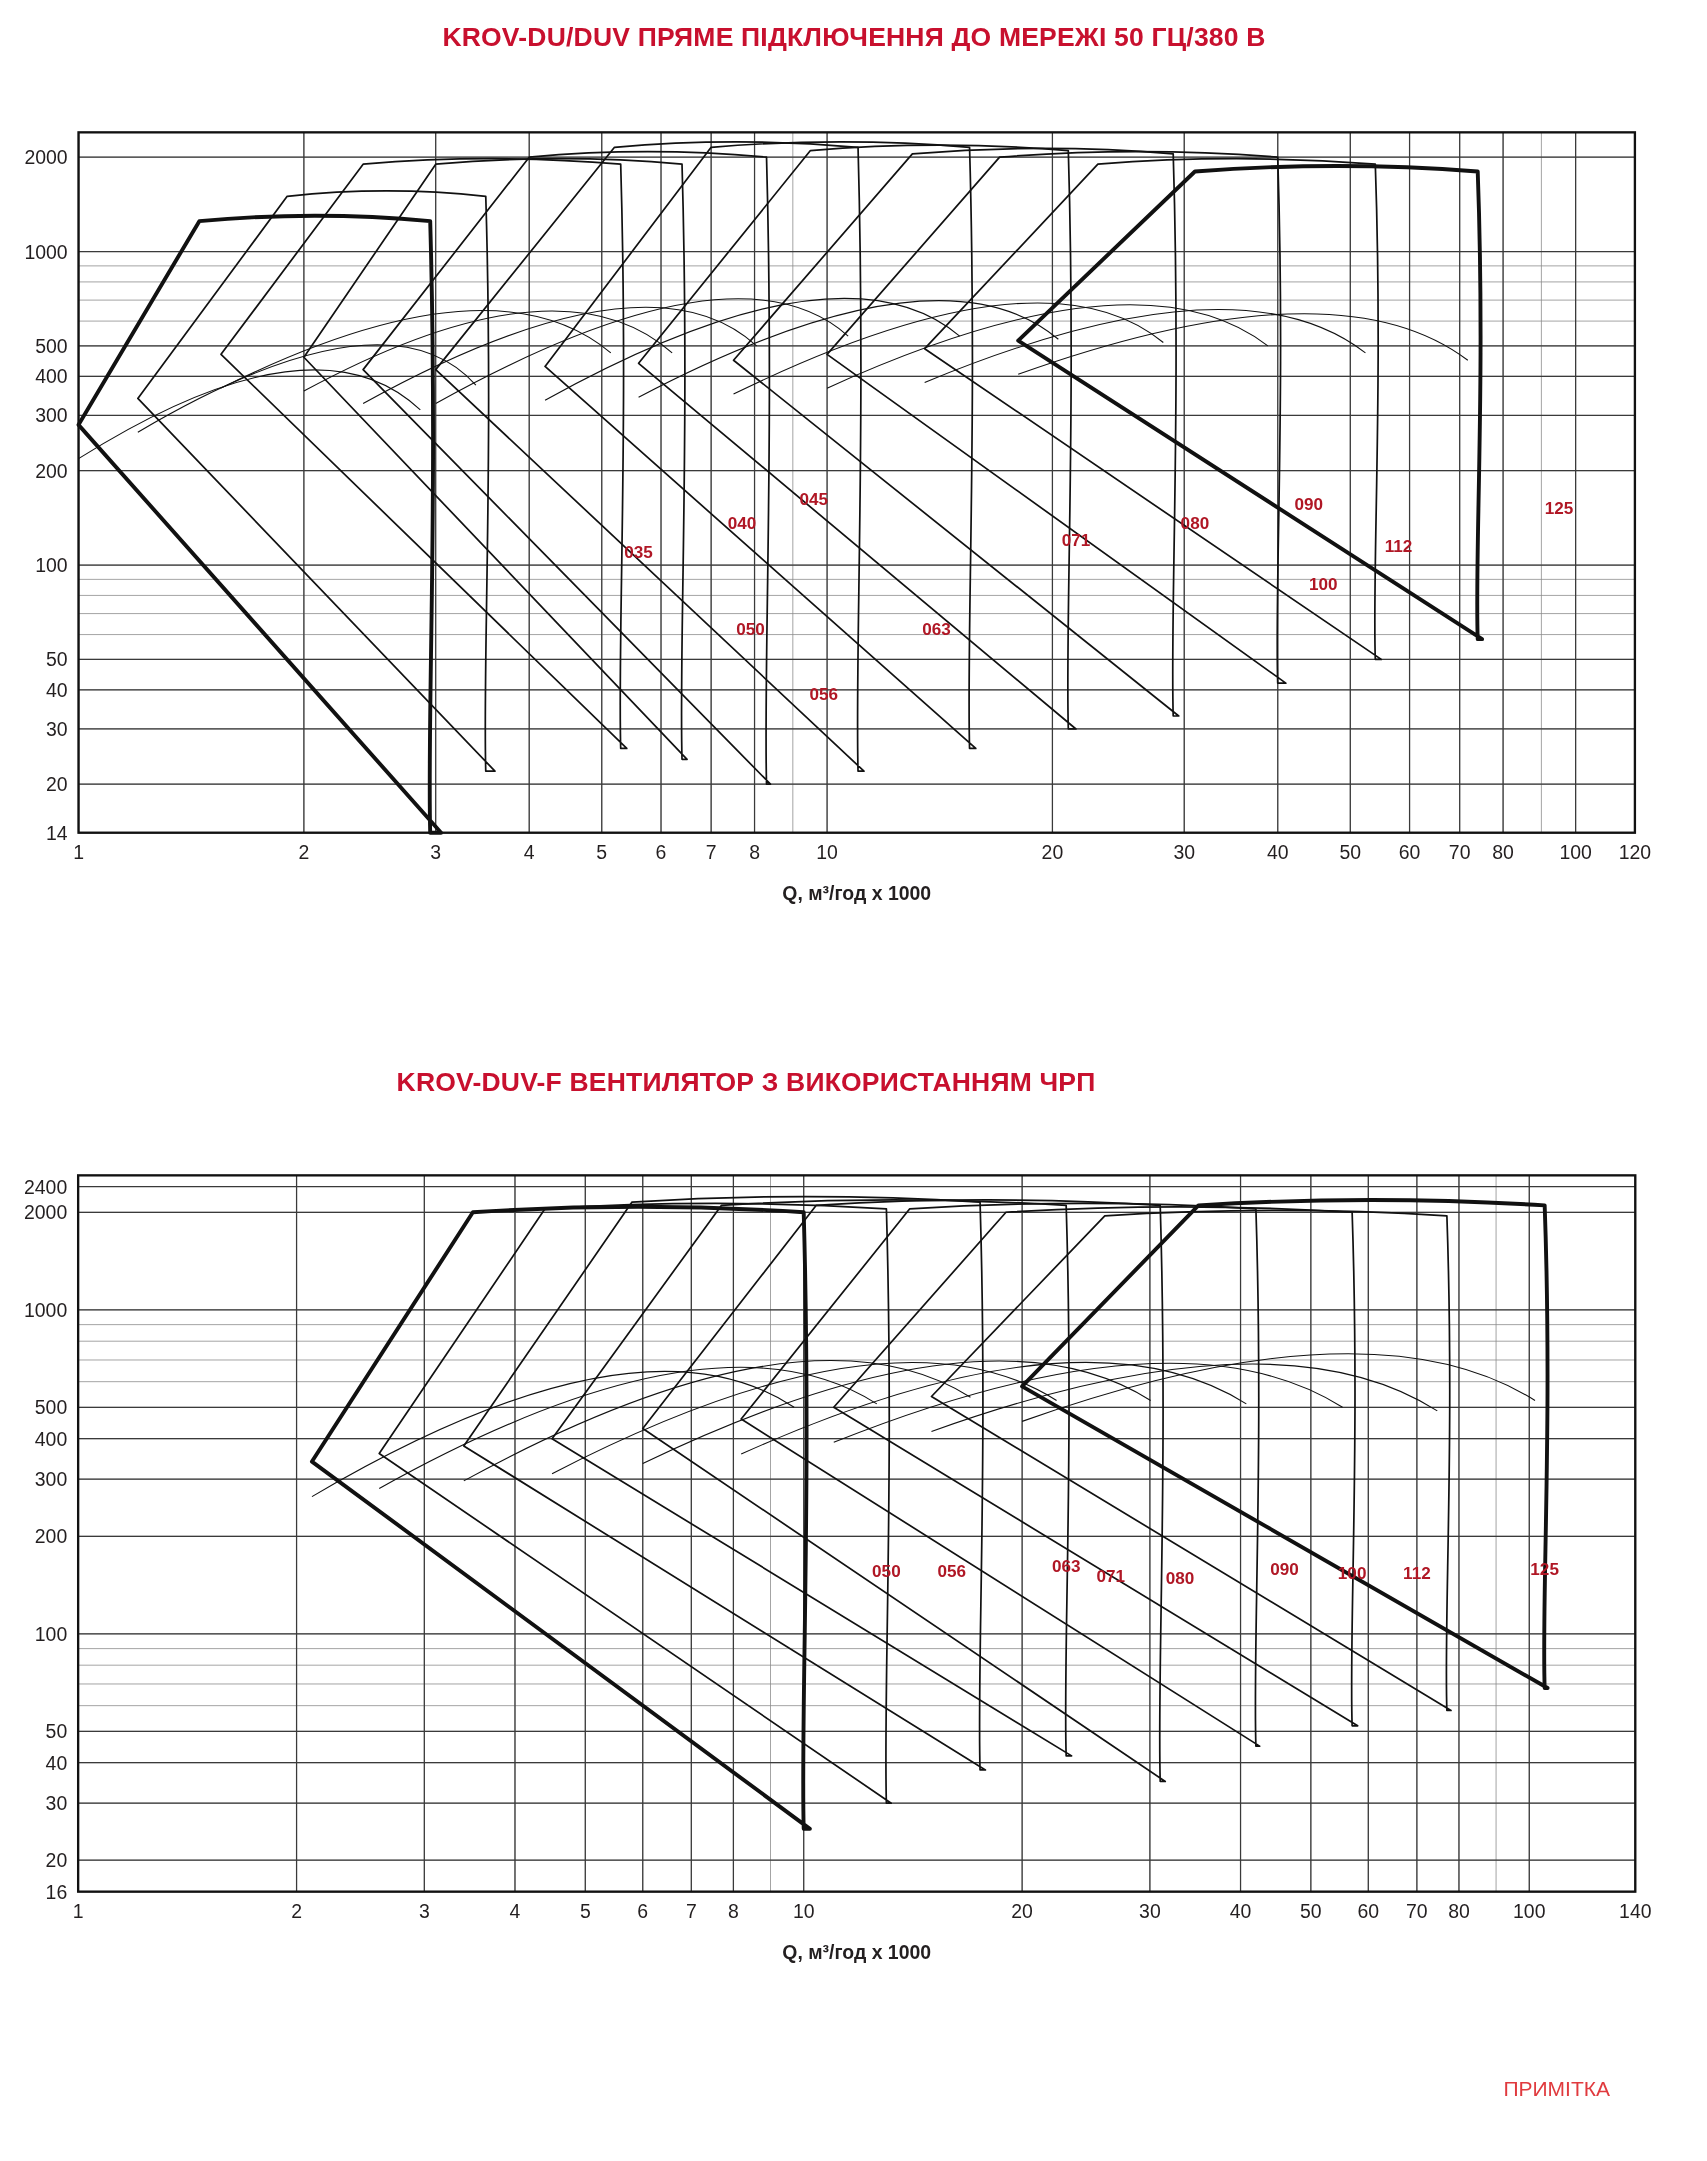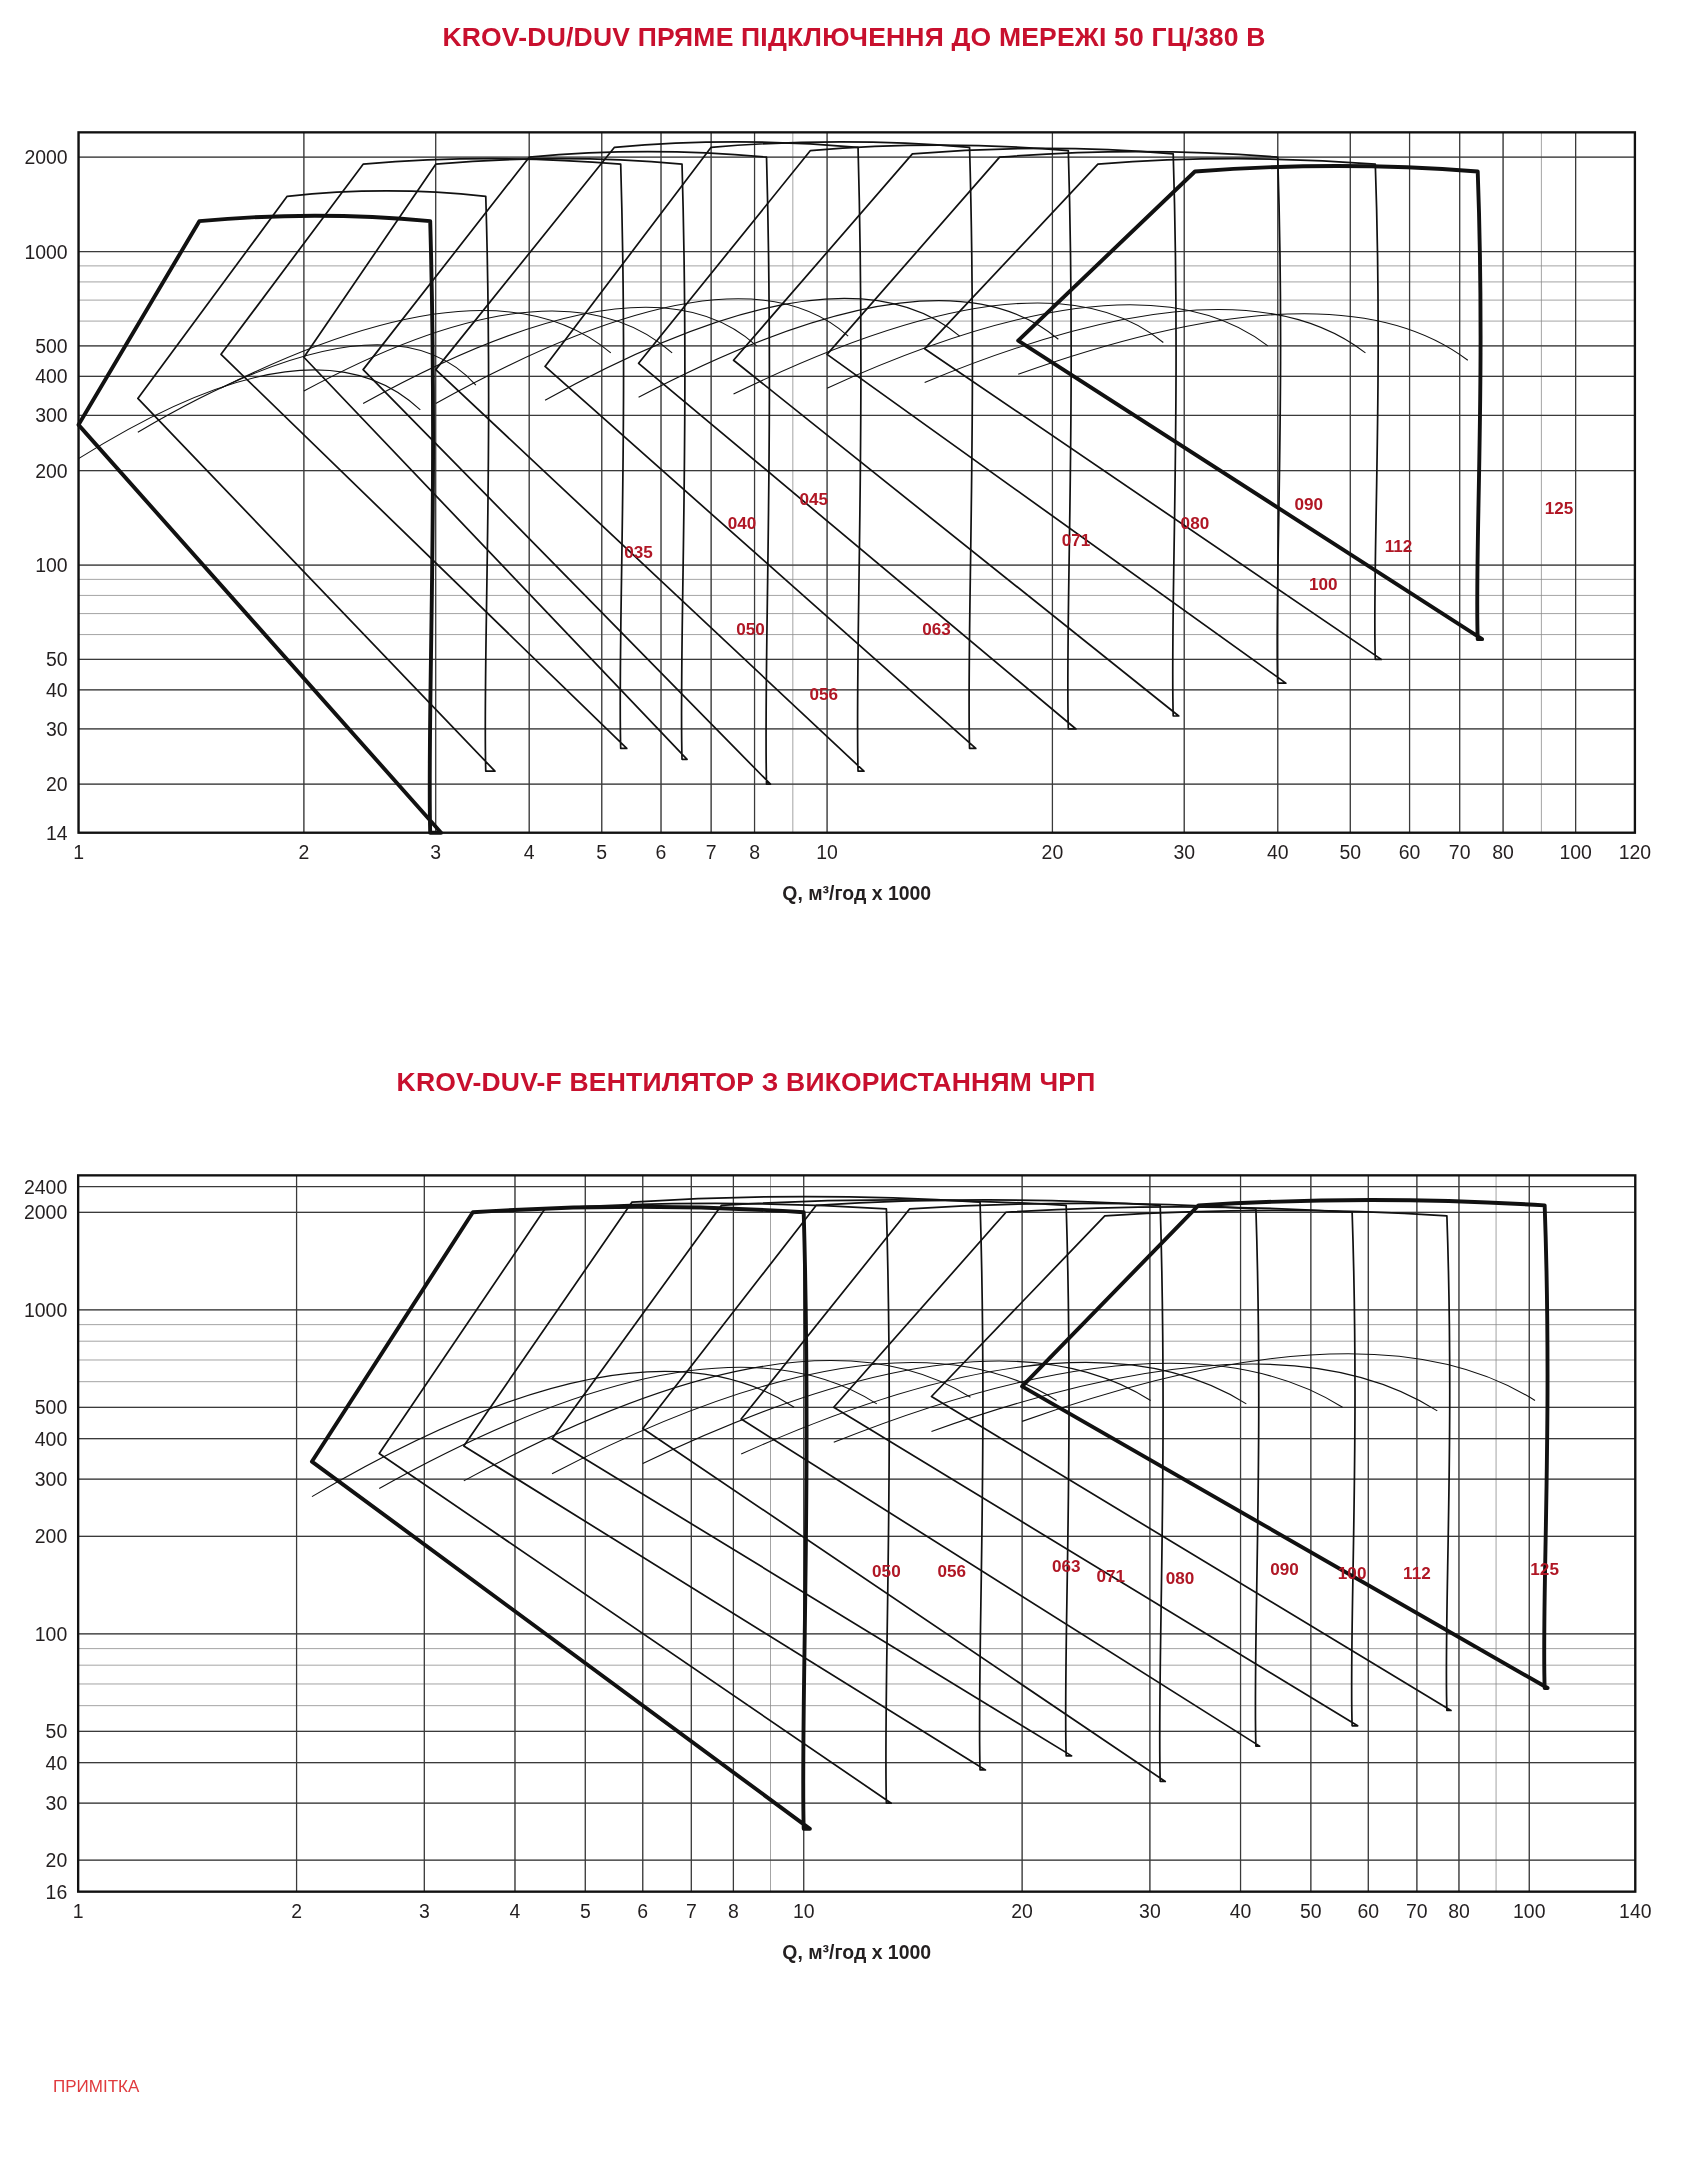--- a/index.html
+++ b/index.html
@@ -35,22 +35,23 @@
   .chart-svg { display: block; }
 
   .note {
     position: absolute;
     left: 53px;
     top: 2077px;
     width: 1557px;
   }
   .note-title {
     color: #e03a3e;
-    font-size: 17px;
+    font-size: 21px;
     margin: 0 0 4.7px 0;
+    text-align: right;
   }
   .note-text {
     color: #231f20;
     font-size: 21px;
     margin: 0;
   }
   .axis-label {
     font-size: 25px;
     font-weight: bold;
     fill: #231f20;

